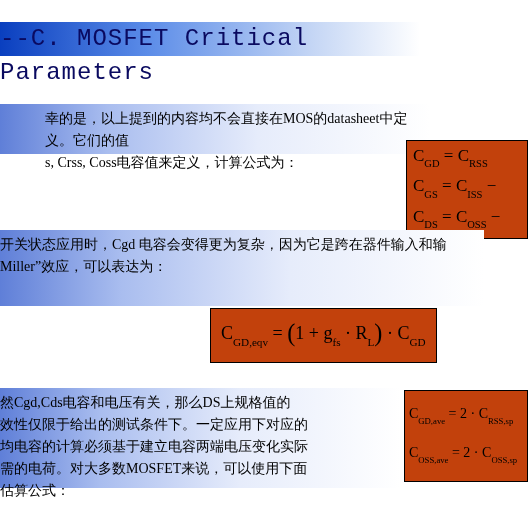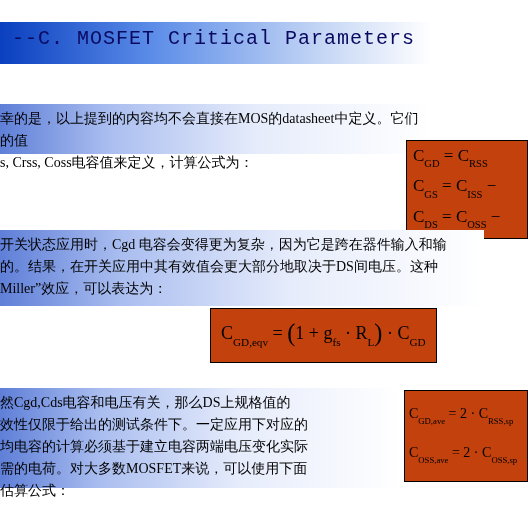--- a/index.html
+++ b/index.html
@@ -10,40 +10,40 @@
     background: #fff;
     font-family: "SimSun", "宋体", serif;
     overflow: hidden;
     position: relative;
   }
   .title-bar {
     position: absolute;
     left: 0;
     top: 22px;
     width: 420px;
-    height: 42px;
+    height: 34px;
     background: linear-gradient(to right, #0a3fbf 0%, #5b8ce8 35%, #c6d7f5 75%, #fff 100%);
     color: #0a0a60;
     font-family: "Courier New", monospace;
-    font-size: 20px;
+    font-size: 24px;
     letter-spacing: 1px;
     line-height: 34px;
-    padding-left: 12px;
+    padding-left: 0;
   }
   .body-block {
     position: absolute;
     left: 0;
     background: linear-gradient(to right, #5f7fd8 0%, #a9bdef 25%, #e6ecfb 60%, #fff 100%);
     font-size: 14px;
     line-height: 22px;
     color: #000;
     padding: 4px 6px 4px 0;
     box-sizing: border-box;
   }
-  #b1 { top: 104px; width: 430px; height: 50px; }
+  #b1 { top: 104px; width: 430px; height: 50px; padding-left: 45px; }
   #b2 { top: 230px; width: 484px; height: 76px; }
   #b3 { top: 388px; width: 400px; height: 100px; }
 
   .formula-box {
     position: absolute;
     background: #c2410c;
     border: 1px solid #000;
     font-family: "Times New Roman", serif;
     padding: 3px 6px;
     line-height: 24px;
@@ -75,21 +75,20 @@
   <div class="line">
     <span>C</span><span class="sub">GS</span><span> = C</span><span class="sub">ISS</span><span> −</span>
   </div>
   <div class="line">
     <span>C</span><span class="sub">DS</span><span> = C</span><span class="sub">OSS</span><span> −</span>
   </div>
 </div>
 
 <div class="body-block" id="b2">
   <div>开关状态应用时，Cgd 电容会变得更为复杂，因为它是跨在器件输入和输</div>
-  <div>的。结果，在开关应用中其有效值会更大部分地取决于DS间电压。这种</div>
   <div>Miller”效应，可以表达为：</div>
 </div>
 
 <div class="formula-box" id="f2">
   <span class="line">
     <span>C</span><span class="sub">GD,eqv</span><span> = </span><span class="paren-big">(</span><span>1 + g</span><span class="sub">fs</span><span> · R</span><span class="sub">L</span><span class="paren-big">)</span><span> · C</span><span class="sub">GD</span>
   </span>
 </div>
 
 <div class="body-block" id="b3">

